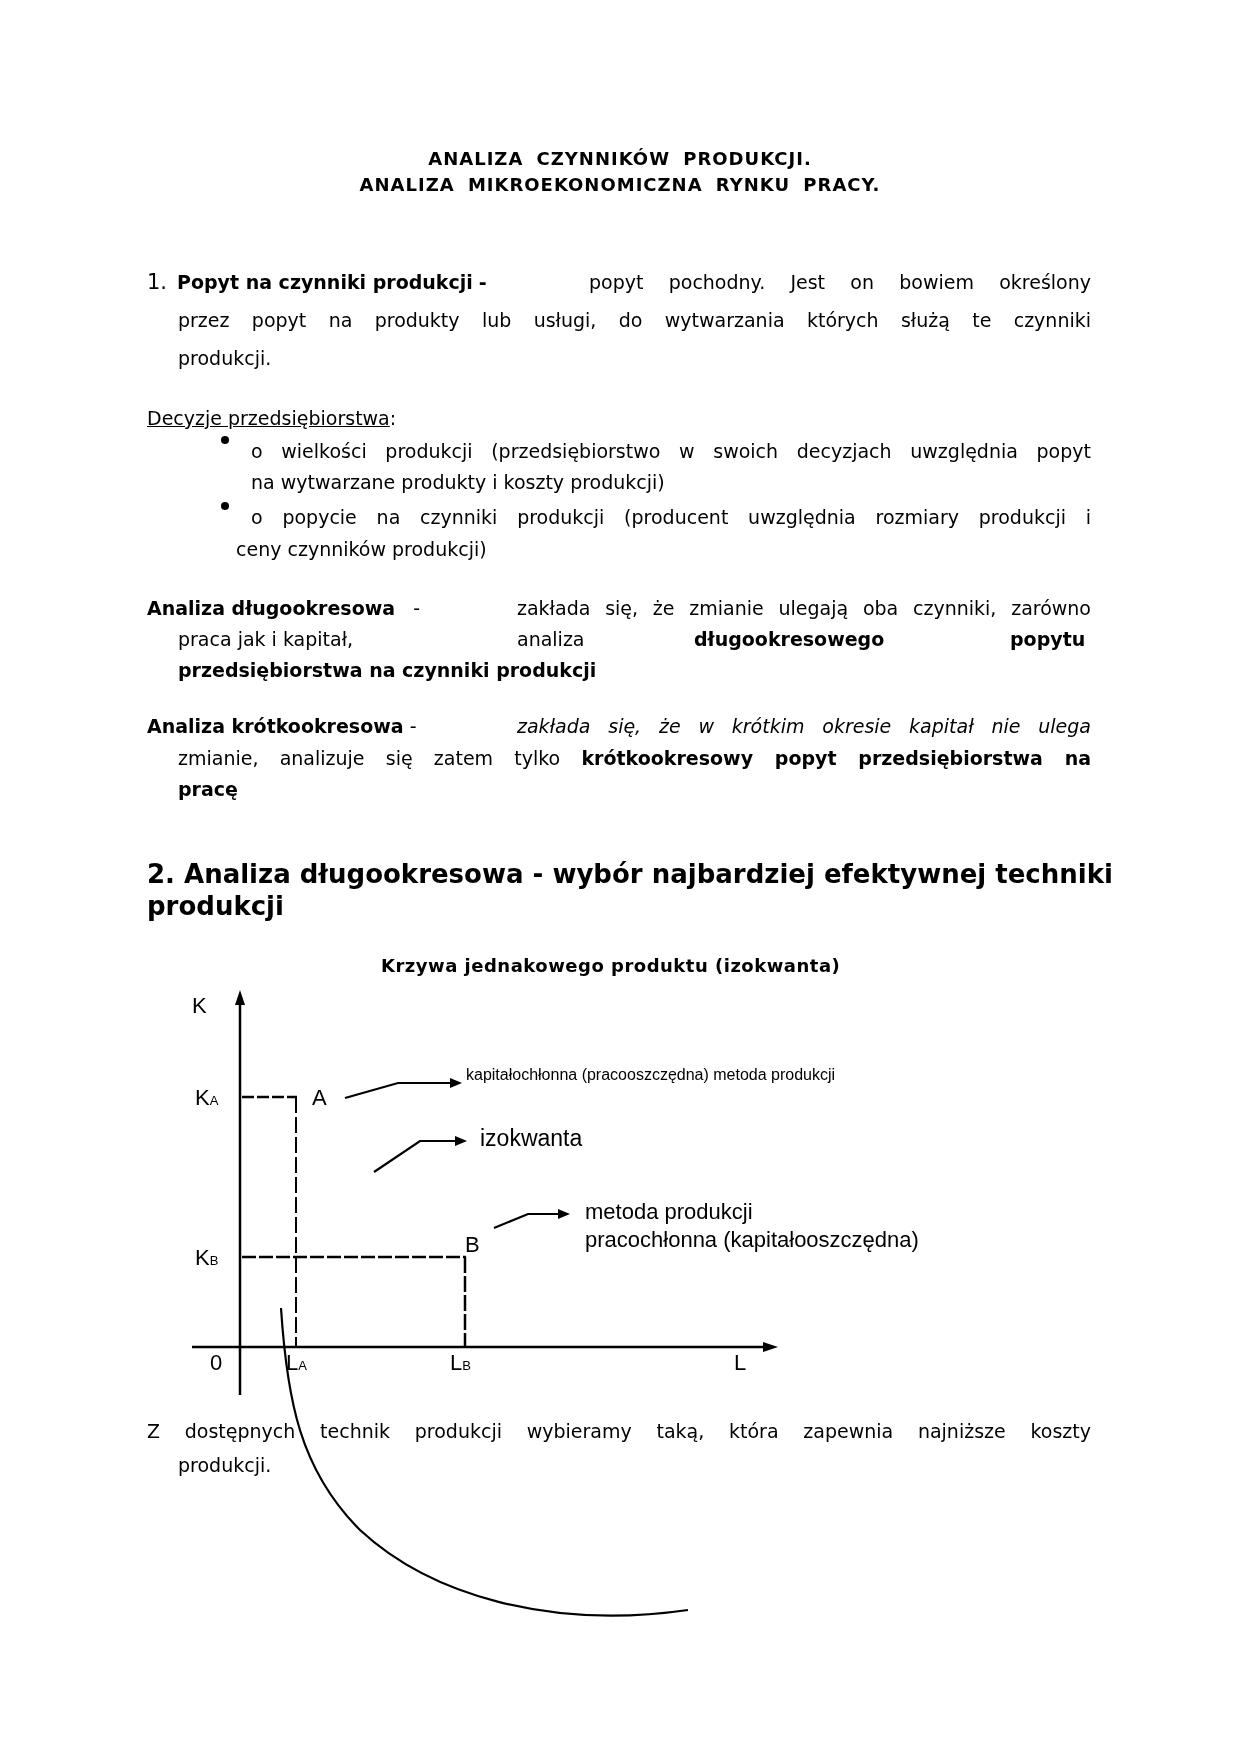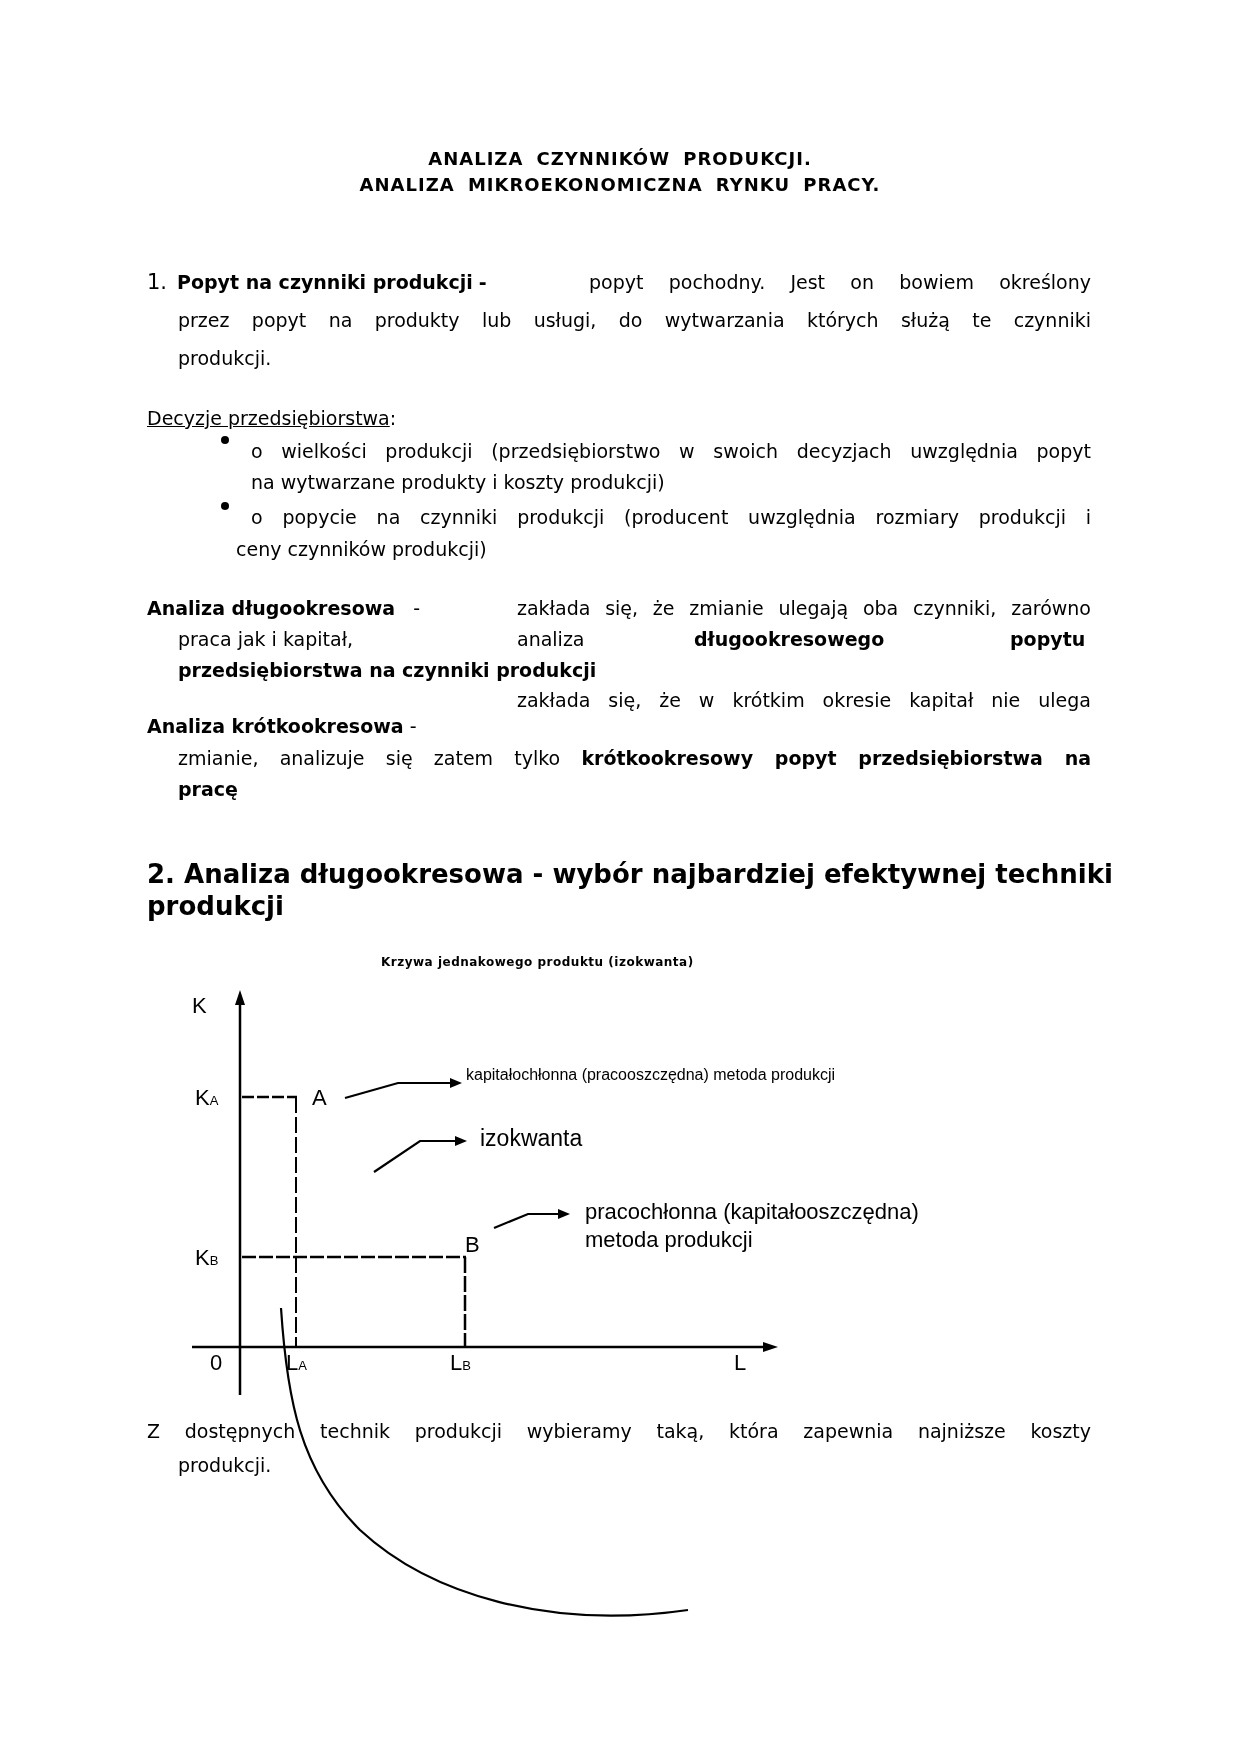--- a/index.html
+++ b/index.html
@@ -51,29 +51,29 @@
 <div class="abs p" style="left:517px; top:592px; width:574px;">
     <div class="just">zakłada się, że zmianie ulegają oba czynniki, zarówno</div>
   </div>
 <div class="abs p" style="left:178px; top:623px;">praca jak i kapitał,</div>
 <div class="abs p" style="left:517px; top:623px;">analiza</div>
 <div class="abs p b" style="left:694px; top:623px;">długookresowego</div>
 <div class="abs p b" style="left:1010px; top:623px;">popytu</div>
 <div class="abs p b" style="left:178px; top:654px;">przedsiębiorstwa na czynniki produkcji</div>
 
 <div class="abs p" style="left:147px; top:710px;"><span class="b">Analiza krótkookresowa</span> <span>-</span></div>
-<div class="abs p" style="left:517px; top:684px; width:574px;">
+<div class="abs p" style="left:517px; top:710px; width:574px;font-style:italic;">
     <div class="just">zakłada się, że w krótkim okresie kapitał nie ulega</div>
   </div>
 <div class="abs p just" style="left:178px; top:742px; width:913px;"><span>zmianie, analizuje się zatem tylko </span><span class="b">krótkookresowy popyt przedsiębiorstwa na</span></div>
 <div class="abs p b" style="left:178px; top:773px;">pracę</div>
 
 <div class="abs p b" style="left:147px; top:858px; font-size:26px;">2. Analiza długookresowa - wybór najbardziej efektywnej techniki produkcji</div>
 
-<div class="abs b" style="left:381px; top:955px; font-size:12px; letter-spacing:0.5px;">Krzywa jednakowego produktu (izokwanta)</div>
+<div class="abs b" style="left:381px; top:955px; font-size:18px; letter-spacing:0.5px;">Krzywa jednakowego produktu (izokwanta)</div>
 
 <svg width="1240" height="1754">
 
   <line x1="240" y1="1395" x2="240" y2="1000" stroke="#000" stroke-width="2.5"></line>
   <polygon points="240,990 235,1005 245,1005" fill="#000"></polygon>
 
   <line x1="192" y1="1347" x2="768" y2="1347" stroke="#000" stroke-width="2.5"></line>
   <polygon points="778,1347 763,1342 763,1352" fill="#000"></polygon>
 
   <line x1="242" y1="1097" x2="297" y2="1097" stroke="#000" stroke-width="2.5" stroke-dasharray="12,3"></line>
@@ -93,22 +93,22 @@
   <polyline points="494,1228 528,1214 558,1214" fill="none" stroke="#000" stroke-width="2.2"></polyline>
   <polygon points="558,1209 558,1219 570,1214" fill="#000"></polygon>
 </svg>
 
 <div class="abs arial lbl" style="left:192px; top:993px;">K</div>
 <div class="abs arial lbl" style="left:195px; top:1085px;"><span>K</span><span class="sub">A</span></div>
 <div class="abs arial lbl" style="left:312px; top:1085px;">A</div>
 <div class="abs arial" style="left:466px; top:1066px; font-size:16px;">kapitałochłonna (pracooszczędna) metoda produkcji</div>
 <div class="abs arial" style="left:480px; top:1125px; font-size:23px;">izokwanta</div>
 <div class="abs arial" style="left:585px; top:1198px; font-size:22px; line-height:28px;">
+    <div>metoda produkcji</div>
     <div>pracochłonna (kapitałooszczędna)</div>
-    <div>metoda produkcji</div>
   </div>
 <div class="abs arial lbl" style="left:465px; top:1232px;">B</div>
 <div class="abs arial lbl" style="left:195px; top:1245px;"><span>K</span><span class="sub">B</span></div>
 <div class="abs arial lbl" style="left:210px; top:1350px;">0</div>
 <div class="abs arial lbl" style="left:286px; top:1350px;"><span>L</span><span class="sub">A</span></div>
 <div class="abs arial lbl" style="left:450px; top:1350px;"><span>L</span><span class="sub">B</span></div>
 <div class="abs arial lbl" style="left:734px; top:1350px;">L</div>
 
 <div class="abs p just" style="left:147px; top:1415px; width:944px;">Z dostępnych technik produkcji wybieramy taką, która zapewnia najniższe koszty</div>
 <div class="abs p" style="left:178px; top:1449px;">produkcji.</div>

